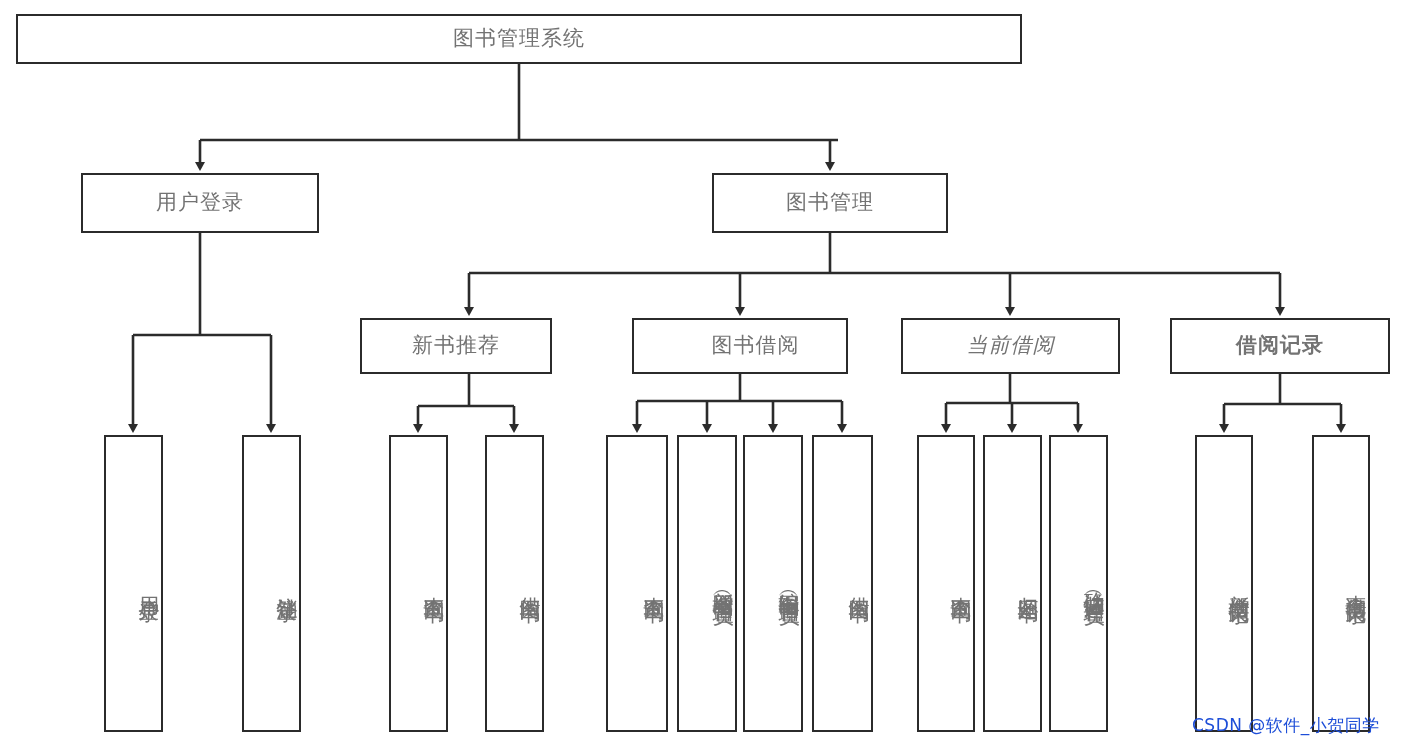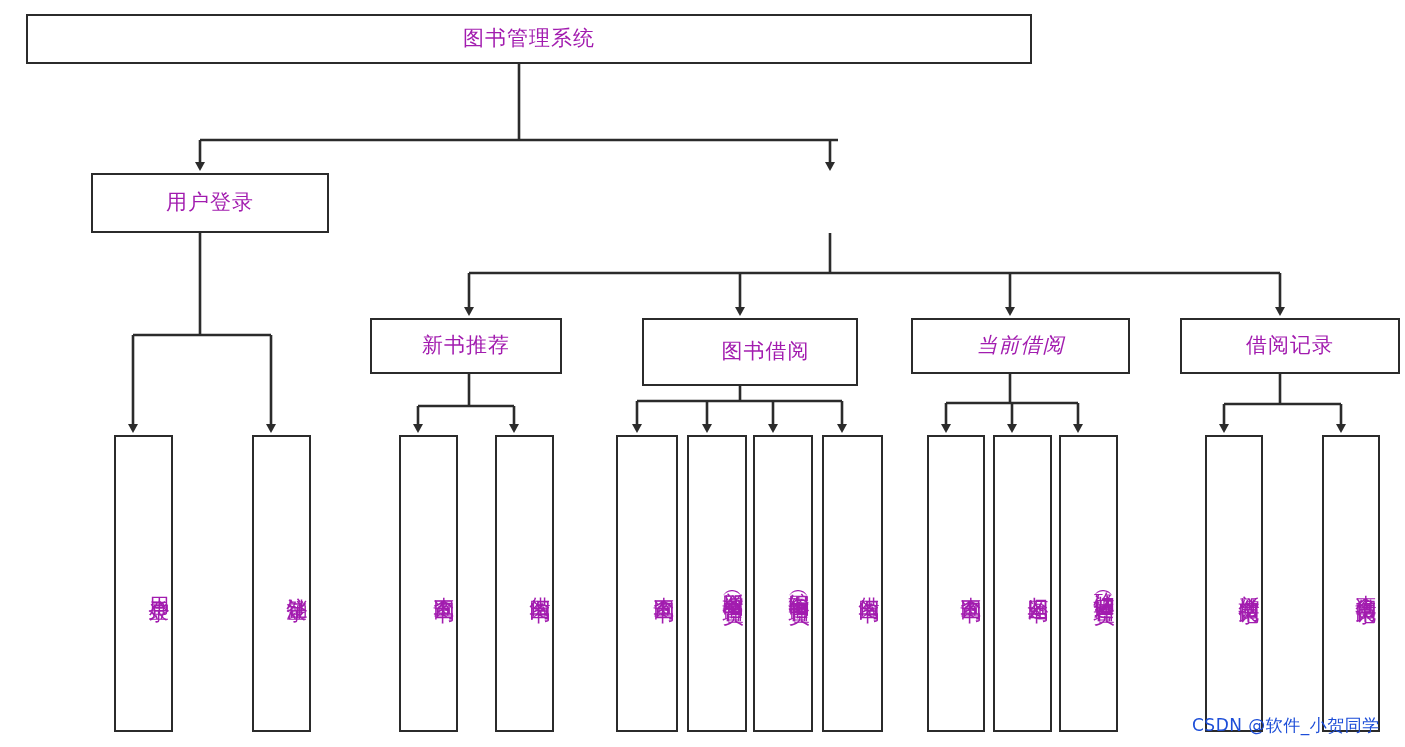--- a/index.html
+++ b/index.html
@@ -26,22 +26,21 @@
     pointer-events: none;
   }
   .node {
     position: absolute;
     box-sizing: border-box;
     border: 2px solid #2b2b2b;
     background: #ffffff;
     display: flex;
     align-items: center;
     justify-content: center;
-    color: #a21caf;
-    margin-left: 10px;
+    color: #737373;
   }
   .node.horizontal {
     font-size: 21px;
     letter-spacing: 1px;
     line-height: 1.2;
   }
   .node.vertical {
     writing-mode: vertical-rl;
     text-orientation: upright;
     font-size: 21px;
@@ -119,31 +118,34 @@
     </g>
   </svg>
 
   <div class="node horizontal" style="left:16px; top:14px; width:1006px; height:50px;">
     <span>图书管理系统</span>
   </div>
 
   <div class="node horizontal" style="left:81px; top:173px; width:238px; height:60px;">
     <span>用户登录</span>
   </div>
+  <div class="node horizontal" style="left:712px; top:173px; width:236px; height:60px;">
+    <span>图书管理</span>
+  </div>
 
   <div class="node horizontal" style="left:360px; top:318px; width:192px; height:56px;">
     <span>新书推荐</span>
   </div>
-  <div class="node horizontal" style="left:632px; top:318px; width:216px; height:68px;padding-left:31px;">
+  <div class="node horizontal" style="left:632px; top:318px; width:216px; height:56px;padding-left:31px;">
     <span>图书借阅</span>
   </div>
   <div class="node horizontal" style="left:901px; top:318px; width:219px; height:56px;font-style:italic;">
     <span>当前借阅</span>
   </div>
-  <div class="node horizontal" style="left:1170px; top:318px; width:220px; height:56px;">
+  <div class="node horizontal" style="left:1170px; top:318px; width:220px; height:56px;font-weight:bold;">
     <span>借阅记录</span>
   </div>
 
   <div class="node vertical" style="left:104px; top:435px; width:59px; height:297px;">
     <span class="vlabel">用户登录</span>
   </div>
   <div class="node vertical" style="left:242px; top:435px; width:59px; height:297px;">
     <span class="vlabel">注销登录</span>
   </div>
   <div class="node vertical" style="left:389px; top:435px; width:59px; height:297px;">

